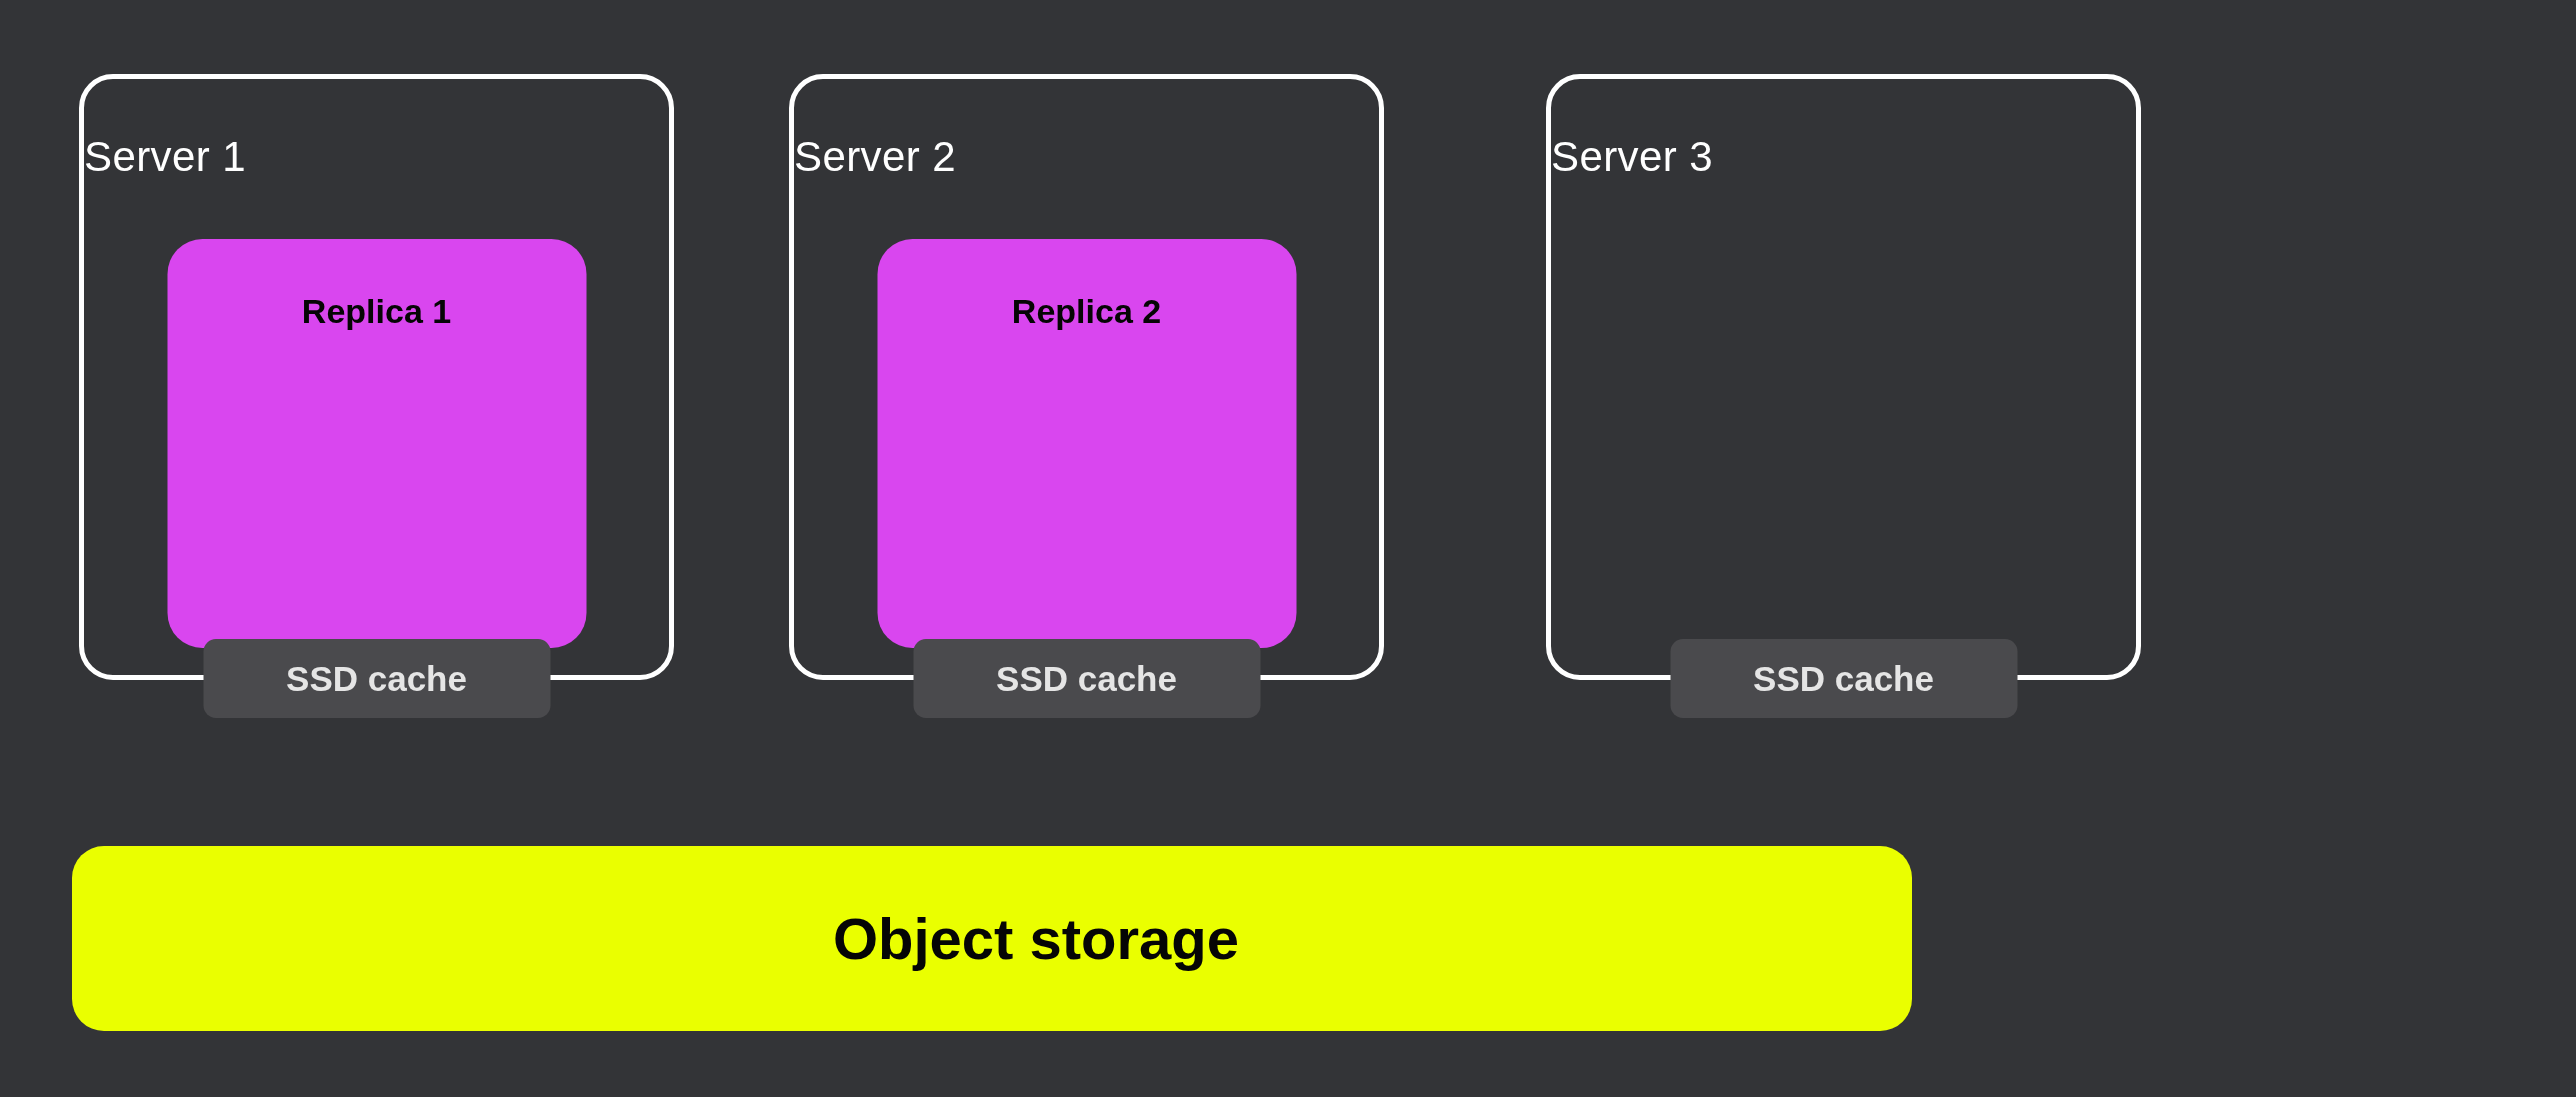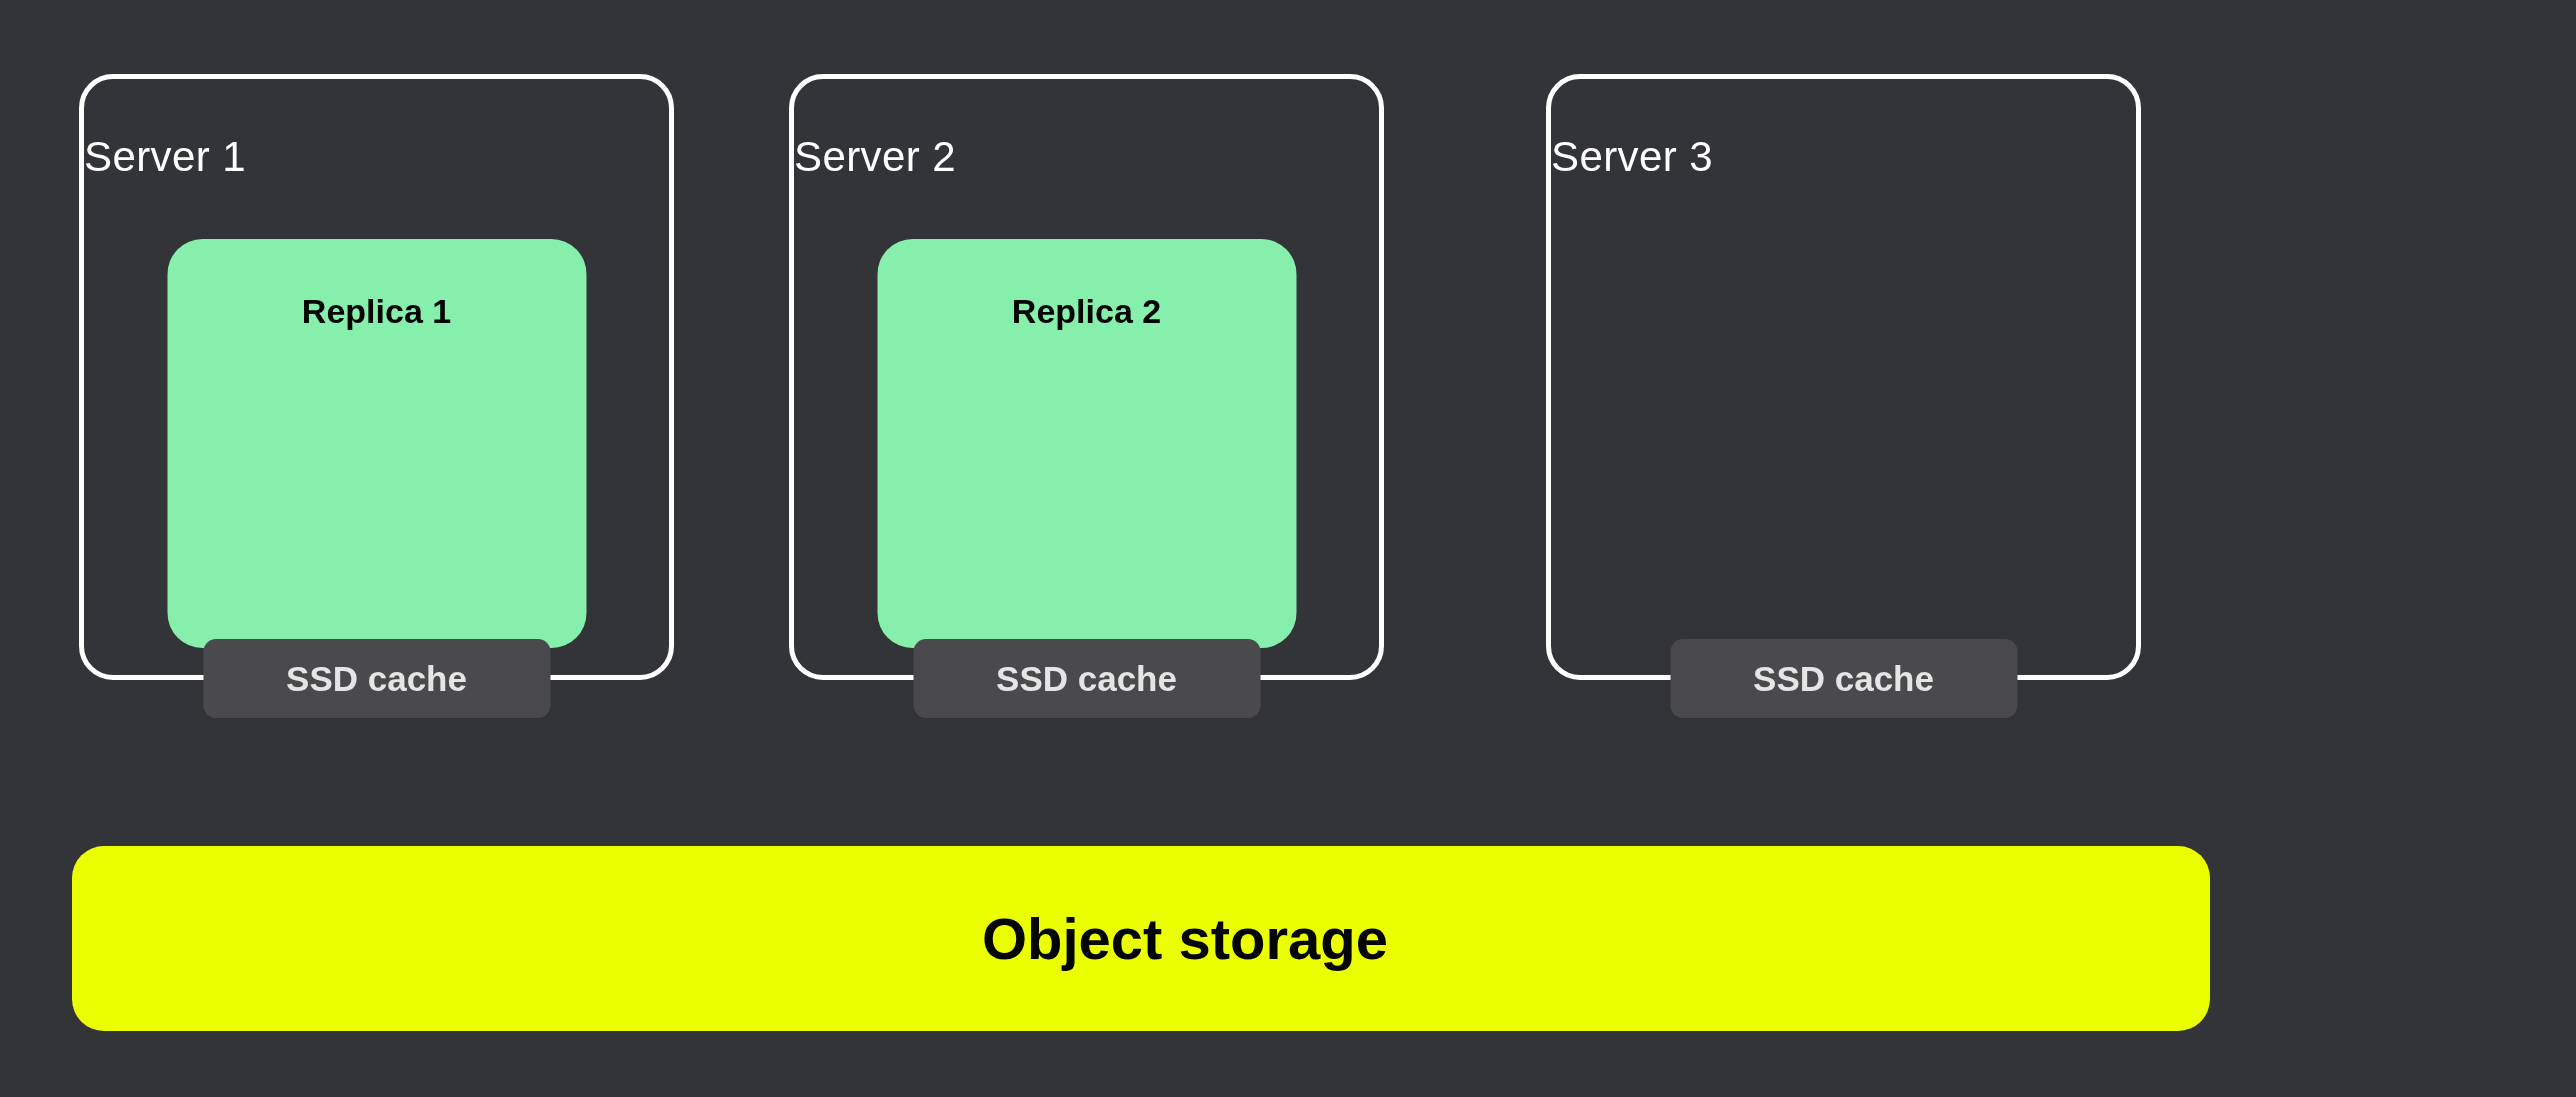--- a/index.html
+++ b/index.html
@@ -40,21 +40,21 @@
     letter-spacing: 0.4px;
   }
   
   .replica {
     position: absolute;
     left: 50%;
     transform: translateX(-50%);
     top: 160px;
     width: 419px;
     height: 409px;
-    background: #86efac;
+    background: #d946ef;
     border-radius: 35px;
   }
   .replica-label {
     position: absolute;
     left: 0;
     right: 0;
     top: 55px;
     text-align: center;
     color: #050505;
     font-size: 34px;
@@ -76,21 +76,21 @@
     justify-content: center;
     color: #e5e5e5;
     font-size: 35px;
     font-weight: 700;
   }
   
   .object-storage {
     position: absolute;
     left: 72px;
     top: 846px;
-    width: 2138px;
+    width: 1840px;
     height: 185px;
     background: #EAFF00;
     border-radius: 32px;
     display: flex;
     align-items: center;
     justify-content: center;
   }
   .object-storage-label {
     color: #050505;
     font-size: 58px;

